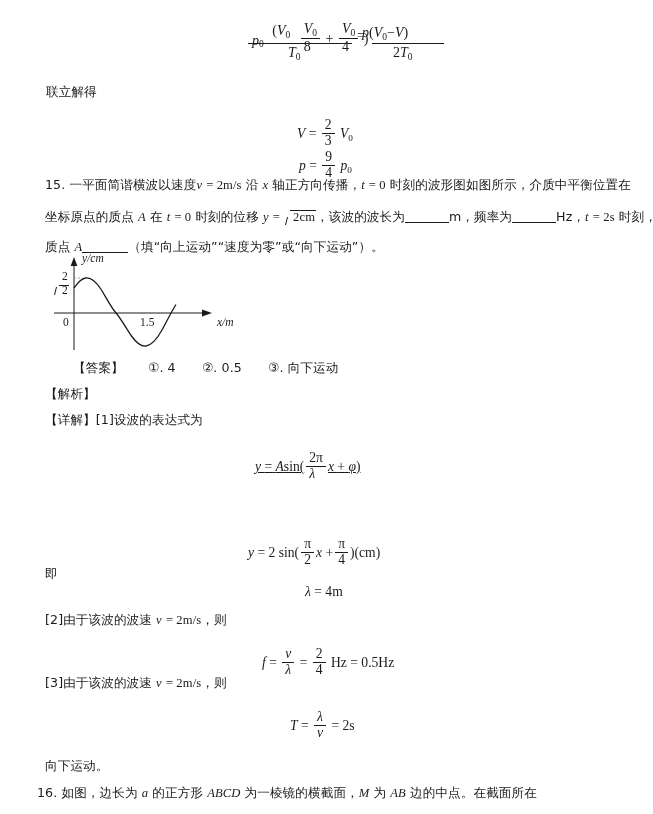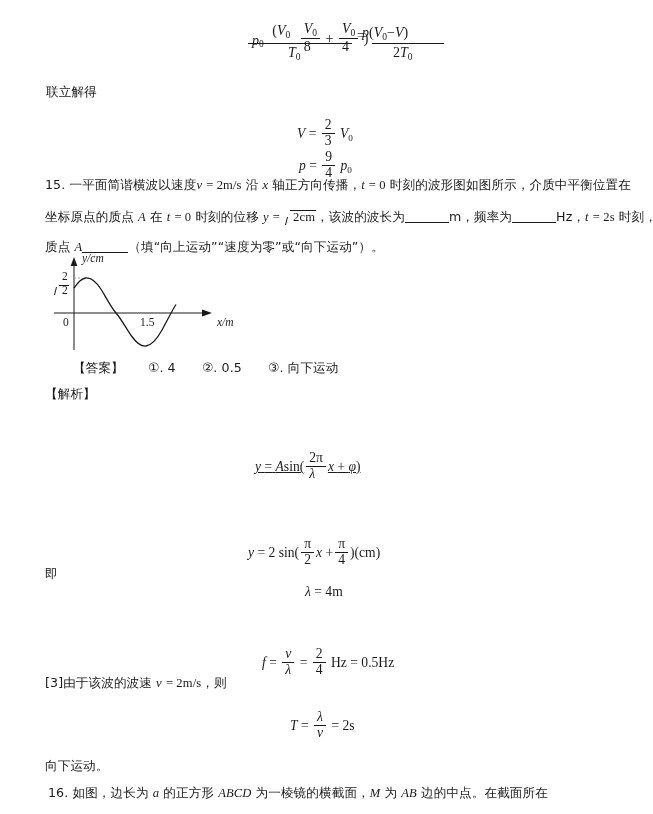--- a/index.html
+++ b/index.html
@@ -227,40 +227,46 @@
     <span style="display:inline-block; width:16px;"></span>
     <span><span>①</span><span>. 4</span></span>
     <span style="display:inline-block; width:18px;"></span>
     <span><span>②</span><span>. 0.5</span></span>
     <span style="display:inline-block; width:18px;"></span>
     <span><span>③</span><span>. 向下运动</span></span>
   </div>
 
   <div class="line cn" style="left:45px; top:385px;">【解析】</div>
 
+  <div class="line cn" style="left:45px; top:411px;">
+    <span>【详解】</span><span>[1]设波的表达式为</span>
+  </div>
 
   <div class="eq" style="left:255px; top:438px;text-decoration:underline;">
     <span class="mi">y</span>
     <span>=</span>
     <span class="mi">A</span><span class="up">sin(</span><span class="frac"><span class="num">2π</span><span class="den mi">λ</span></span><span class="mi">x</span> <span>+</span> <span class="mi">φ</span><span>)</span>
   </div>
 
 
   <div class="eq" style="left:248px; top:524px;">
     <span class="mi">y</span>
     <span>=</span>
     <span class="up">2 sin(</span><span class="frac"><span class="num">π</span><span class="den">2</span></span><span class="mi">x</span> <span>+</span><span class="frac"><span class="num">π</span><span class="den">4</span></span><span>)(cm)</span>
   </div>
 
   <div class="line cn" style="left:45px; top:565px;">即</div>
 
   <div class="eq" style="left:305px; top:584px;">
     <span class="mi">λ</span> <span class="up">= 4m</span>
   </div>
 
+  <div class="line cn" style="left:45px; top:611px;">
+    <span>[2]由于该波的波速</span> <span class="mi">v</span> <span class="up">= 2m/s，则</span>
+  </div>
 
   <div class="eq" style="left:262px; top:634px;">
     <span class="mi">f</span>
     <span>=</span>
     <span class="frac"><span class="num mi">v</span><span class="den mi">λ</span></span>
     <span>=</span>
     <span class="frac"><span class="num">2</span><span class="den">4</span></span>
     <span class="up">Hz</span>
     <span class="up">= 0.5Hz</span>
   </div>
@@ -271,18 +277,18 @@
 
   <div class="eq" style="left:290px; top:697px;">
     <span class="mi">T</span>
     <span>=</span>
     <span class="frac"><span class="num mi">λ</span><span class="den mi">v</span></span>
     <span class="up">= 2s</span>
   </div>
 
   <div class="line cn" style="left:45px; top:757px;">向下运动。</div>
 
-  <div class="line cn" style="left:48px; top:784px;">
+  <div class="line cn" style="left:37px; top:784px;">
     <span>16.</span>
     <span>如图，边长为</span> <span class="mi">a</span> <span>的正方形</span> <span class="mi">ABCD</span> <span>为一棱镜的横截面，</span><span class="mi">M</span> <span>为</span> <span class="mi">AB</span> <span>边的中点。在截面所在</span>
   </div>
 
 </div>
 
 </body></html>

